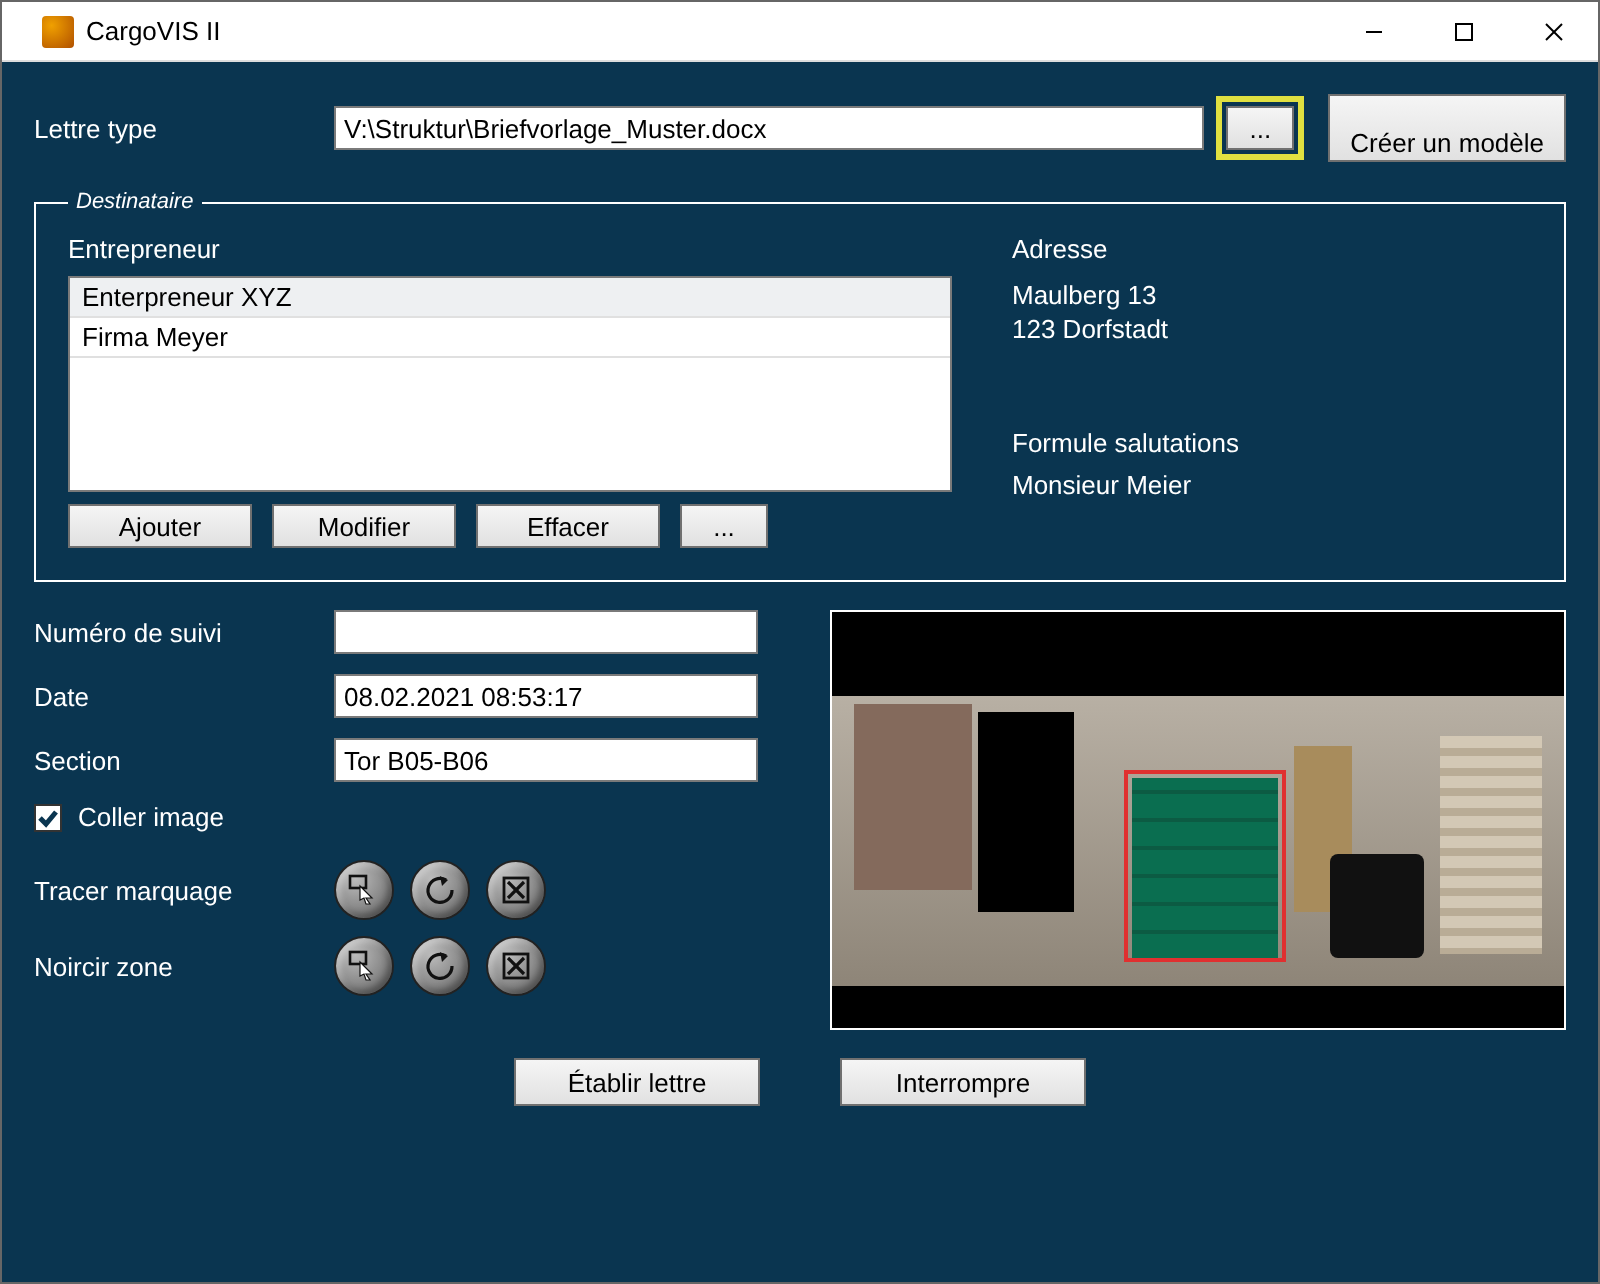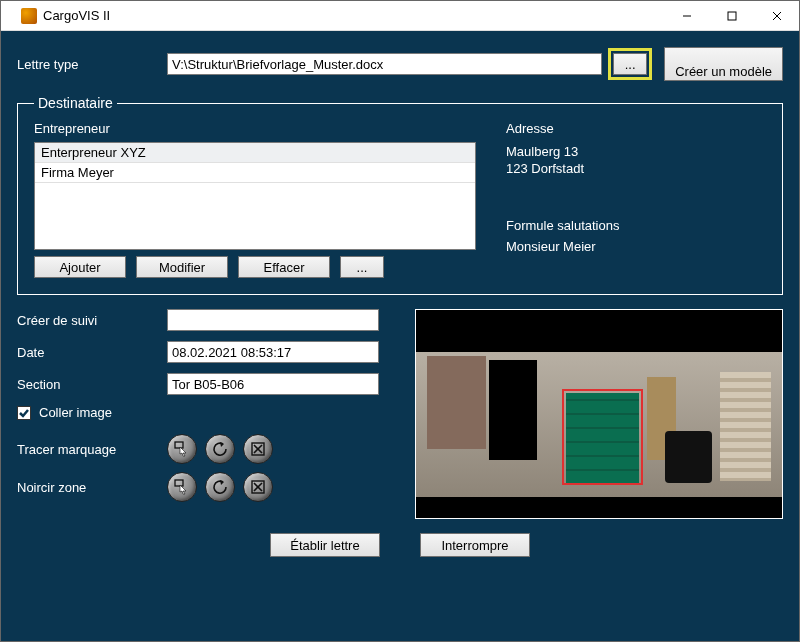--- a/index.html
+++ b/index.html
@@ -81,21 +81,21 @@
   }
   .btn.small { padding: 0 10px; min-width:34px; }
   .create-model { margin-left: 12px; padding: 16px 10px; }
 
   fieldset.dest {
     border: 1px solid #fff;
     margin: 0 0 14px 0;
     padding: 10px 16px 16px 16px;
     position: relative;
   }
-  fieldset.dest legend { color:#fff; padding:0 4px; font-size:14px; }
+  fieldset.dest legend { color:#fff; padding:0 4px; font-size:11px;font-style:italic; }
 
   .dest-grid { display:flex; gap: 30px; }
   .dest-left { flex: 1; }
   .dest-right { flex: 0 0 260px; }
   .subhead { margin-bottom: 6px; color:#fff; }
   .listbox {
     background:#fff; color:#000;
     border:1px solid #7a7a7a;
     height: 108px;
     overflow:auto;
@@ -183,21 +183,21 @@
     border:2px solid #e03030;
   }
   .preview .stack2 {
     position:absolute; left:63%; top:32%; width:8%; height:40%;
     background:#a88c5c;
   }
 
   .bottom-btns {
     display:flex; justify-content:center; gap: 40px; margin-top: 14px;
   }
-  .bottom-btns .btn { width: 110px; height:24px; }
+  .bottom-btns .btn { width: 123px; height:24px; }
 </style>
 </head>
 <body>
 
 <div class="window">
 
   <div class="titlebar">
     <div class="app-icon"></div>
     <div class="title">CargoVIS II</div>
     <div class="spacer"></div>
@@ -256,21 +256,21 @@
             <div class="subhead">Formule salutations</div>
             <div>Monsieur Meier</div>
           </div>
         </div>
       </div>
     </fieldset>
 
     <div class="lower">
       <div class="lower-left">
         <div class="form-row">
-          <div class="label">Créer de suivi</div>
+          <div class="label">Numéro de suivi</div>
           <input type="text" value="" style="">
         </div>
         <div class="form-row">
           <div class="label">Date</div>
           <input type="text" value="08.02.2021 08:53:17" style="">
         </div>
         <div class="form-row">
           <div class="label">Section</div>
           <input type="text" value="Tor B05-B06" style="">
         </div>

